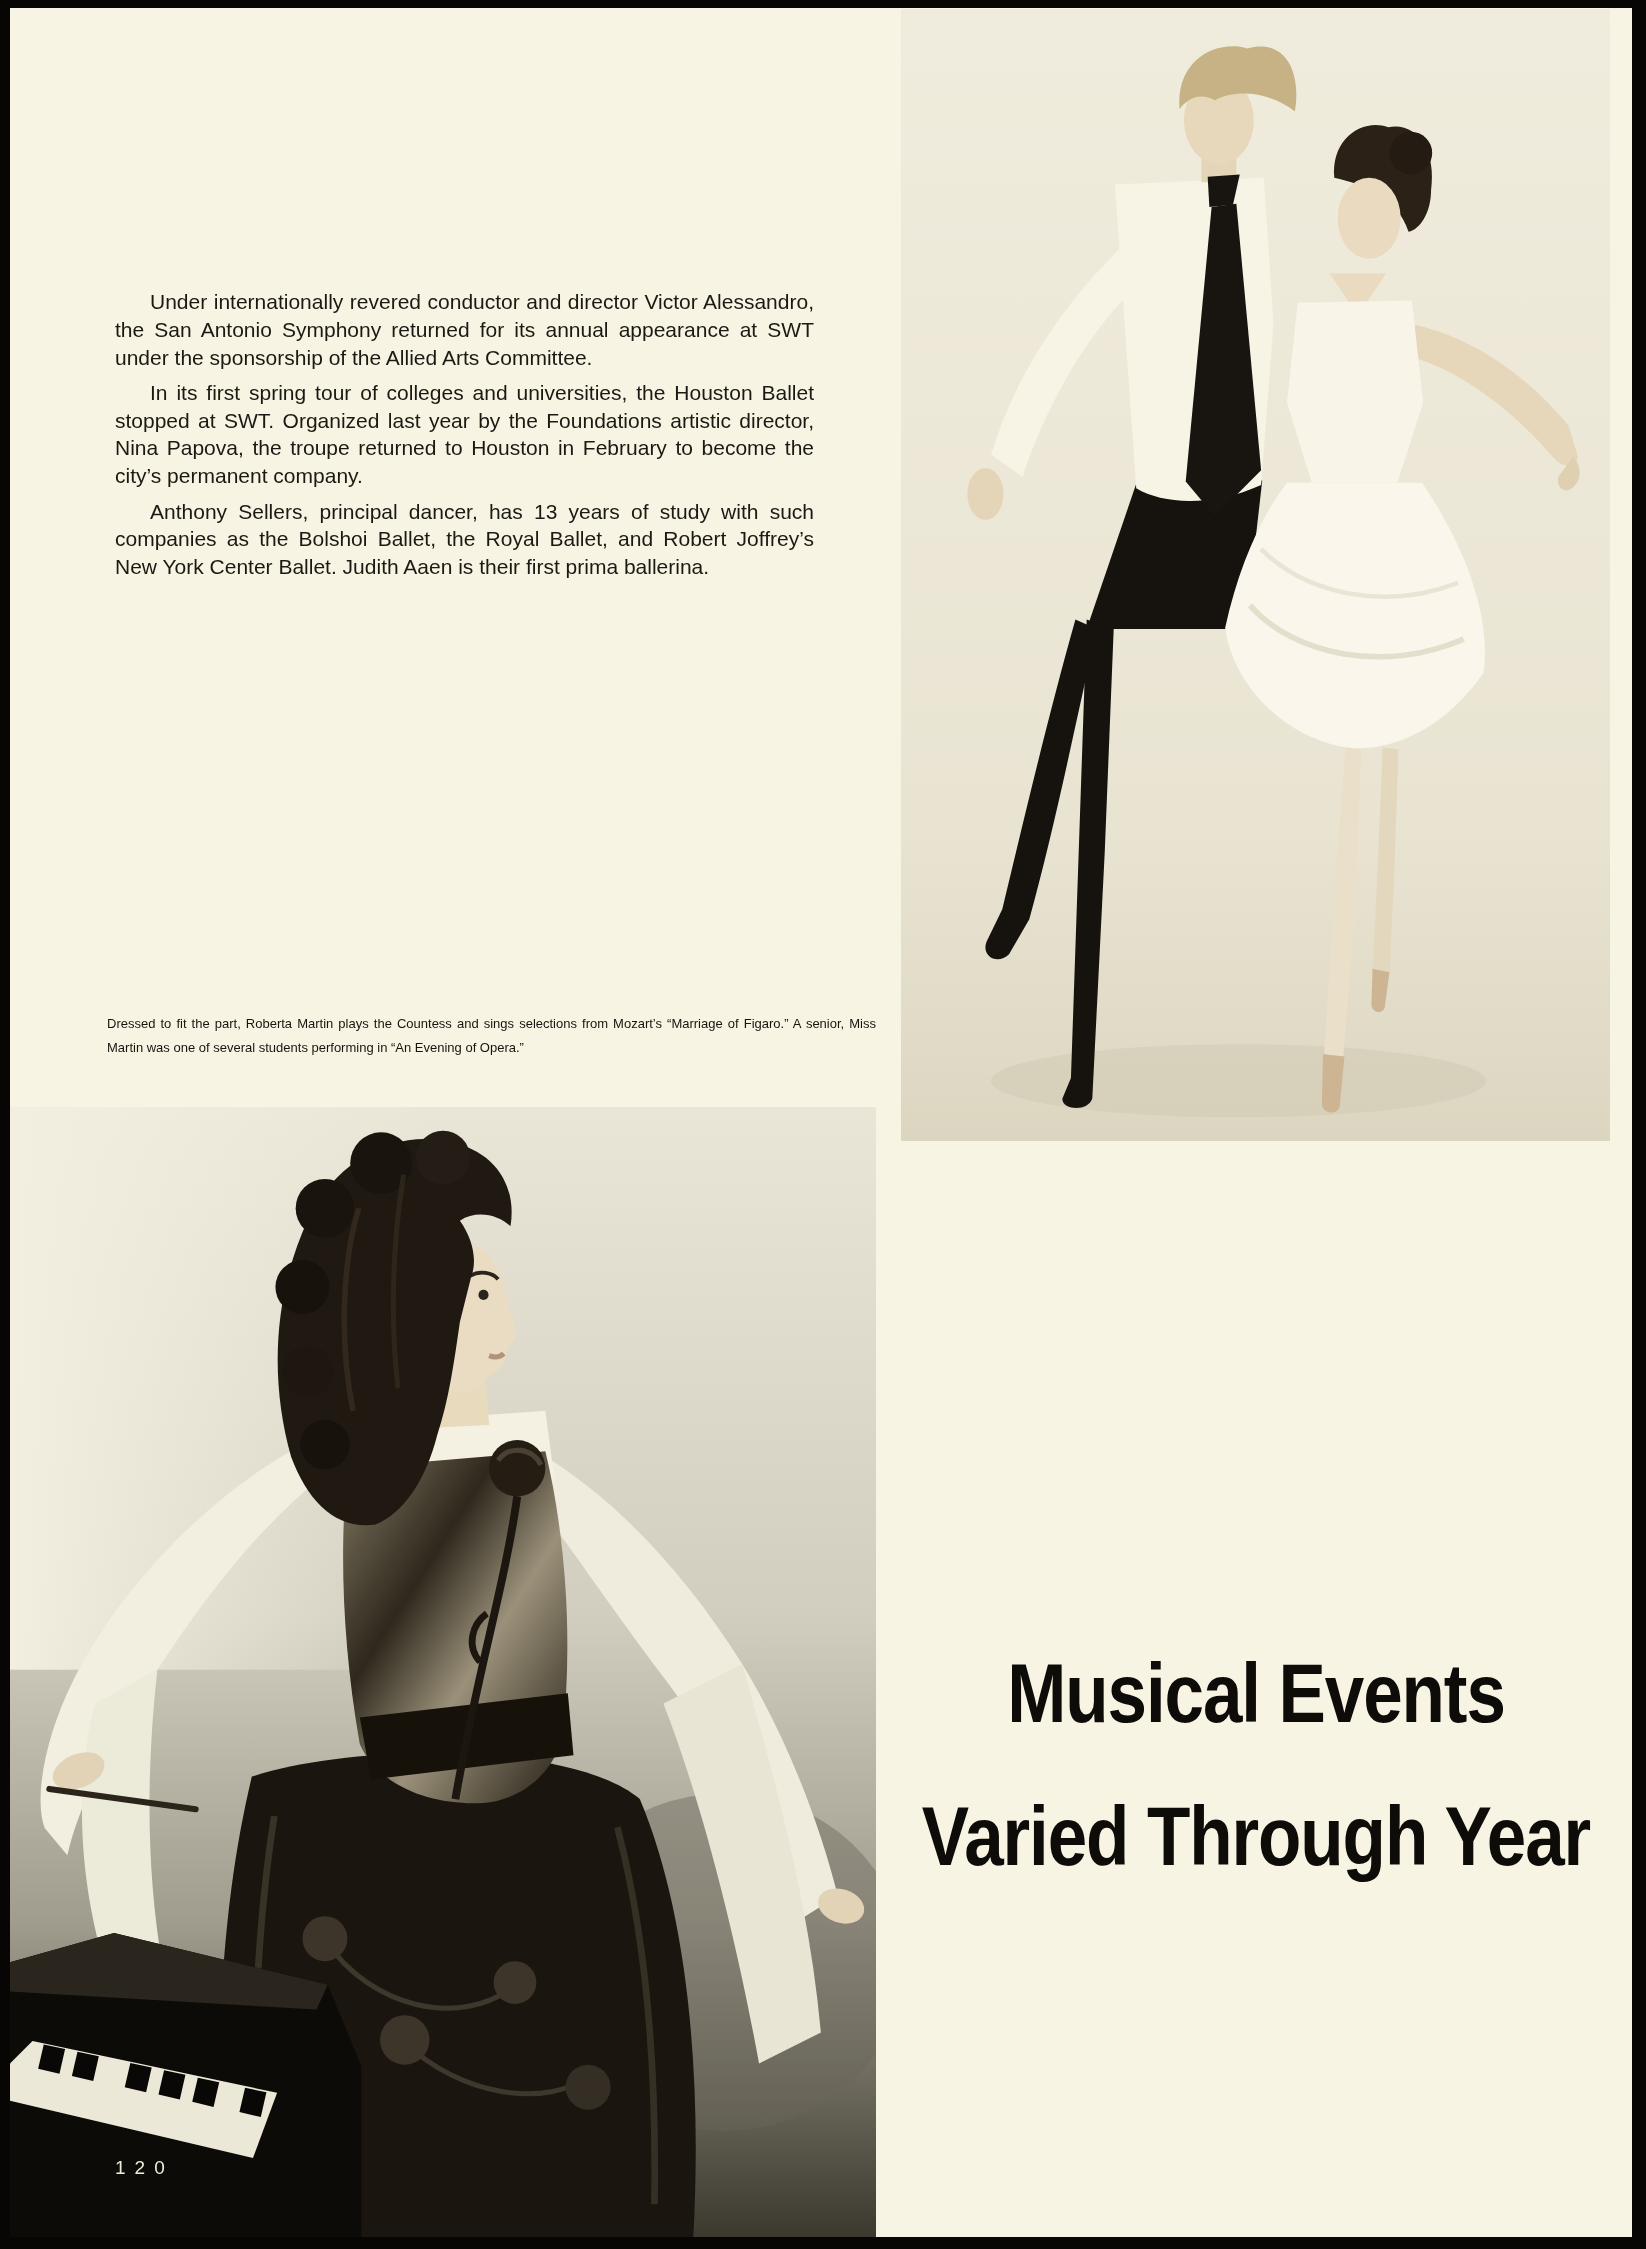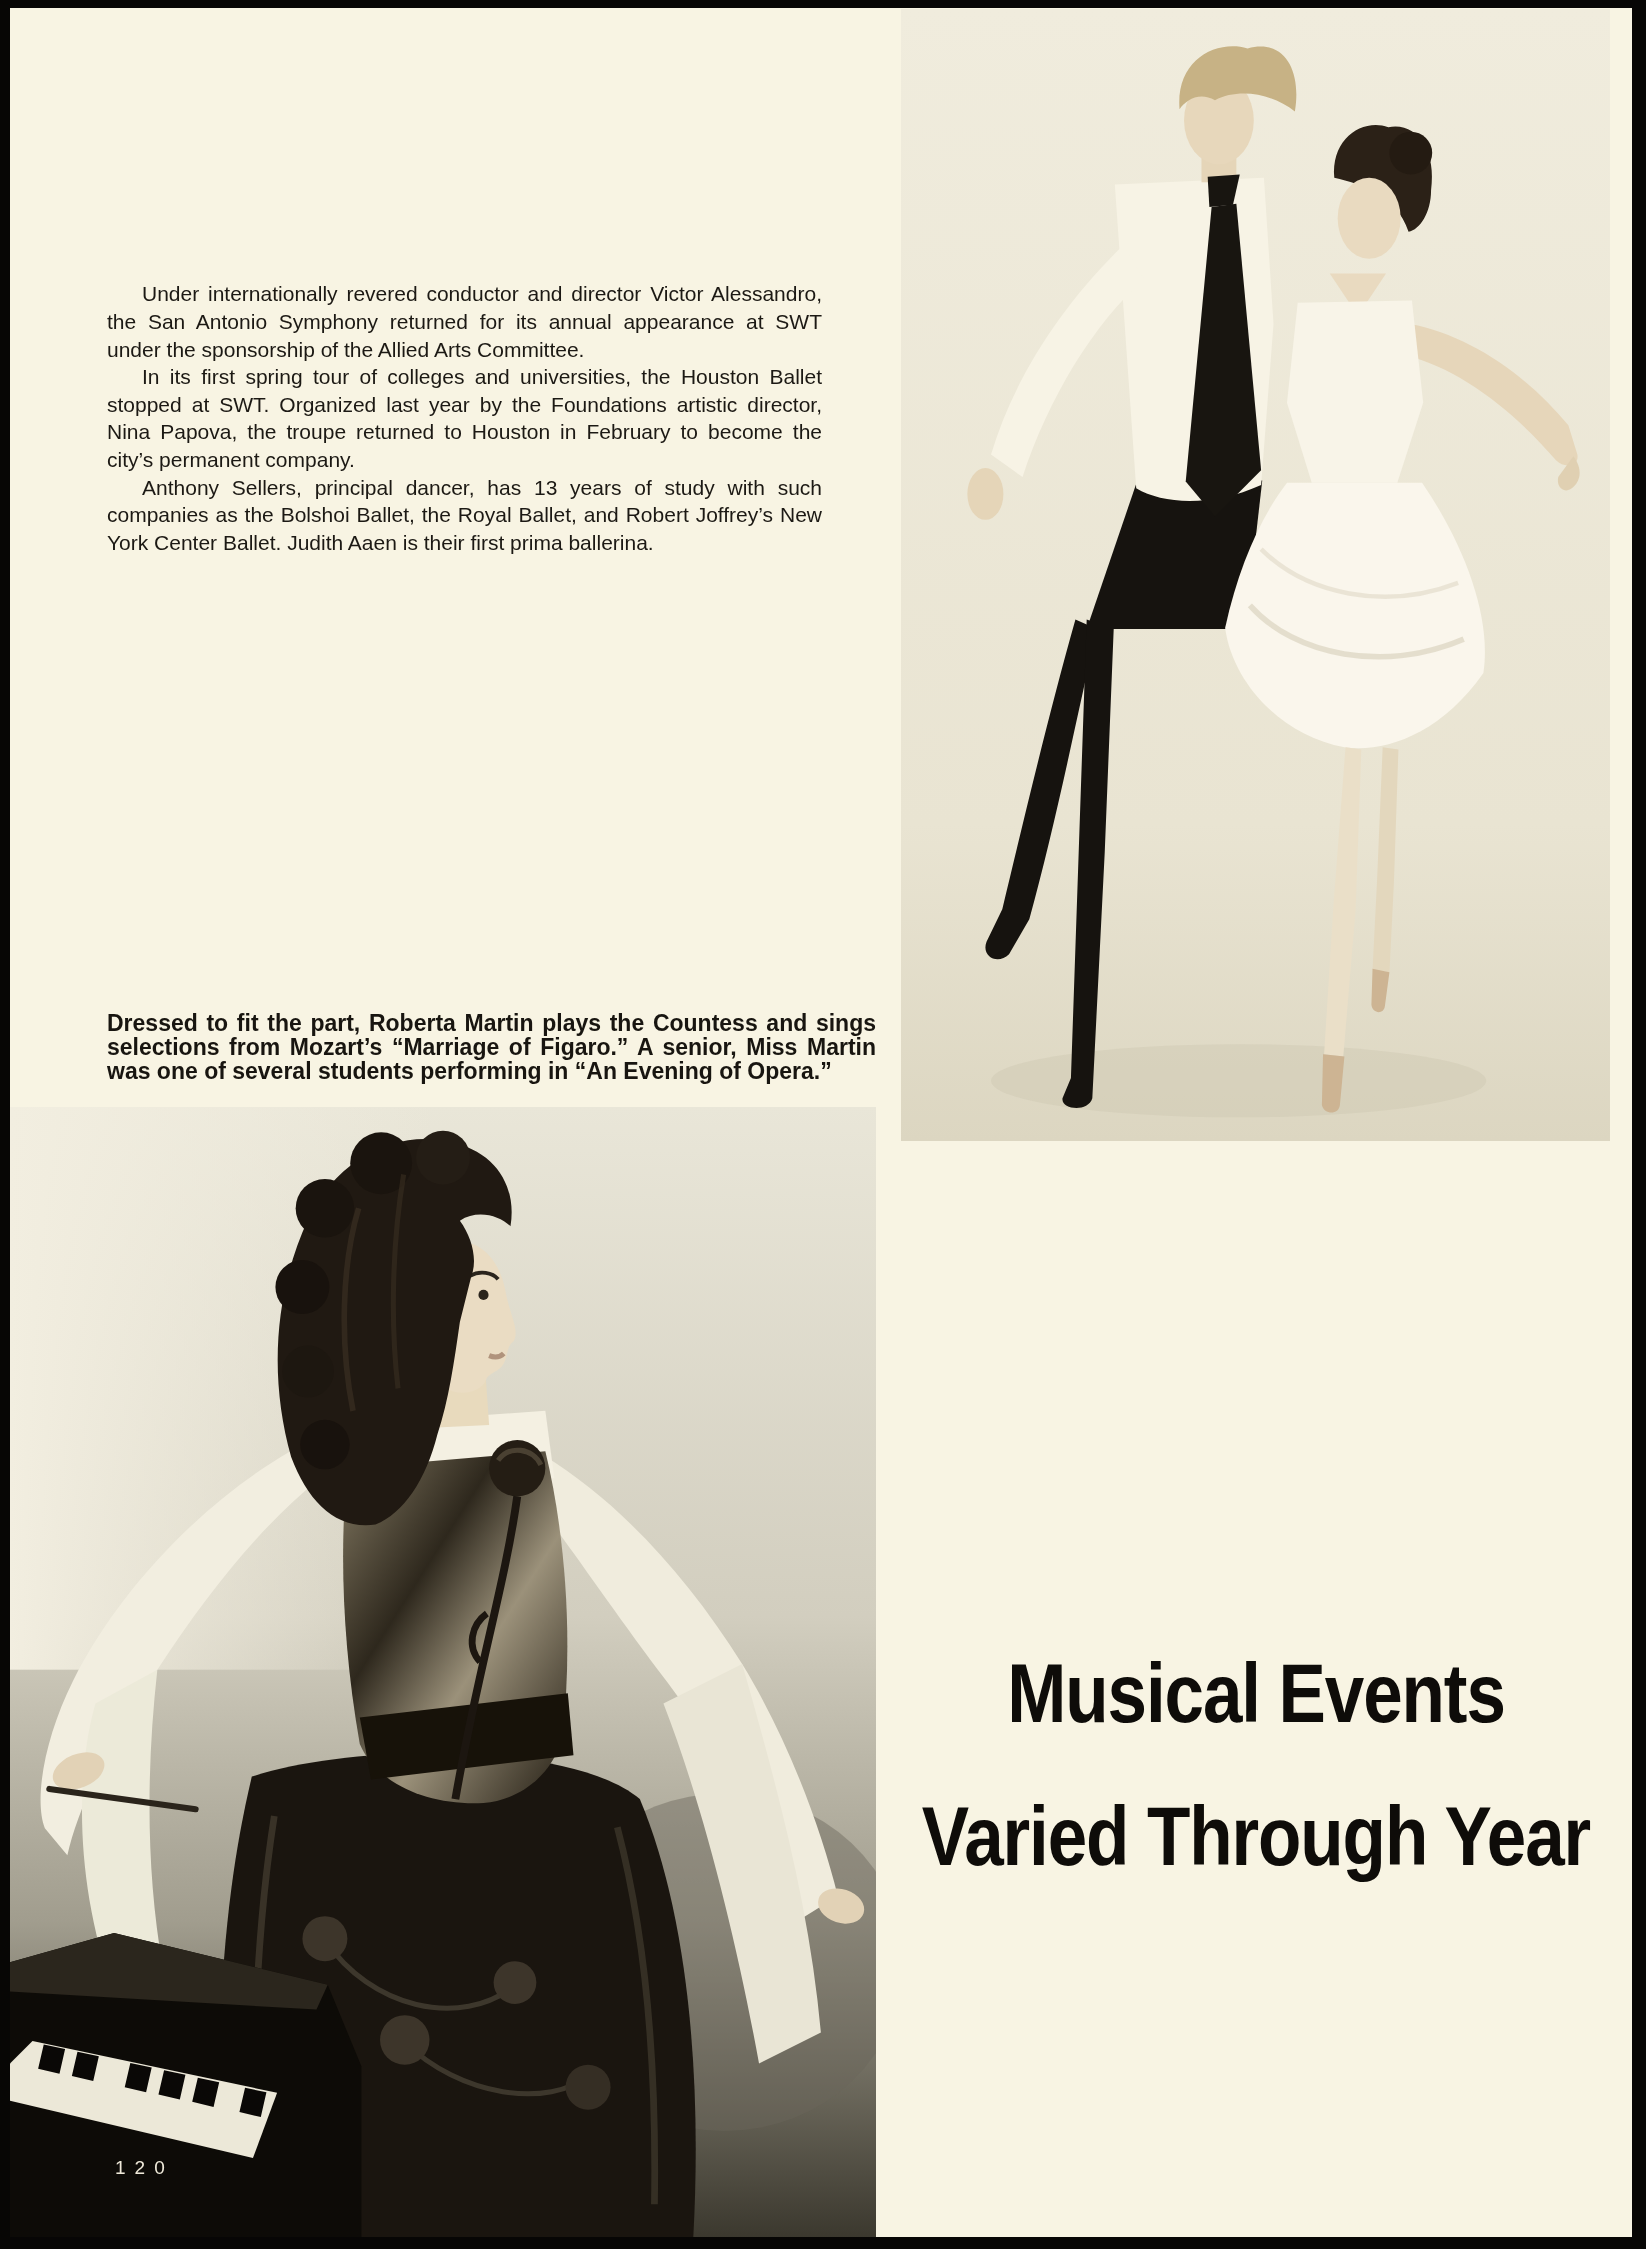--- a/index.html
+++ b/index.html
@@ -1,23 +1,23 @@
 <!DOCTYPE html>
 <html style="font-size:9px"><head>
 <meta charset="utf-8">
 <style>
   html,body{margin:0;padding:0;width:1647px;height:2250px;background:#070605;font-family:"Liberation Sans",sans-serif;}
   .stage{position:relative;width:1647px;height:2250px;background:#070605;overflow:hidden;}
   .page{position:absolute;left:10px;top:8.4px;width:1622px;height:2229px;background:#f8f4e3;overflow:hidden;}
 
   .article{position:absolute;left:97px;top:272px;width:715px;color:#1c1914;
            font-size:21px;line-height:27.6px;text-align:justify;}
-  .article p{margin:0;text-indent:35px;}
+  .article p{margin:8px;text-indent:35px;}
 
-  .caption{position:absolute;color:#181510;font-weight:700;font-size:23px;line-height:23.6px;text-align:justify;}
+  .caption{position:absolute;color:#181510;font-weight:400;font-size:13px;line-height:23.6px;text-align:justify;}
   .caption-opera{left:97px;top:1004px;width:769px;}
   .caption-ballet{left:921px;top:1170px;width:659px;}
 
   .photo{position:absolute;display:block;}
   .photo-ballet{left:891px;top:0.6px;width:709px;height:1132px;}
   .photo-opera{left:0px;top:1099px;width:866px;height:1131px;}
   .photo svg{display:block;width:100%;height:100%;}
 
   .headline{position:absolute;left:891px;width:710px;text-align:center;color:#0e0c09;
             font-weight:700;font-size:71px;letter-spacing:-1.1px;white-space:nowrap;

